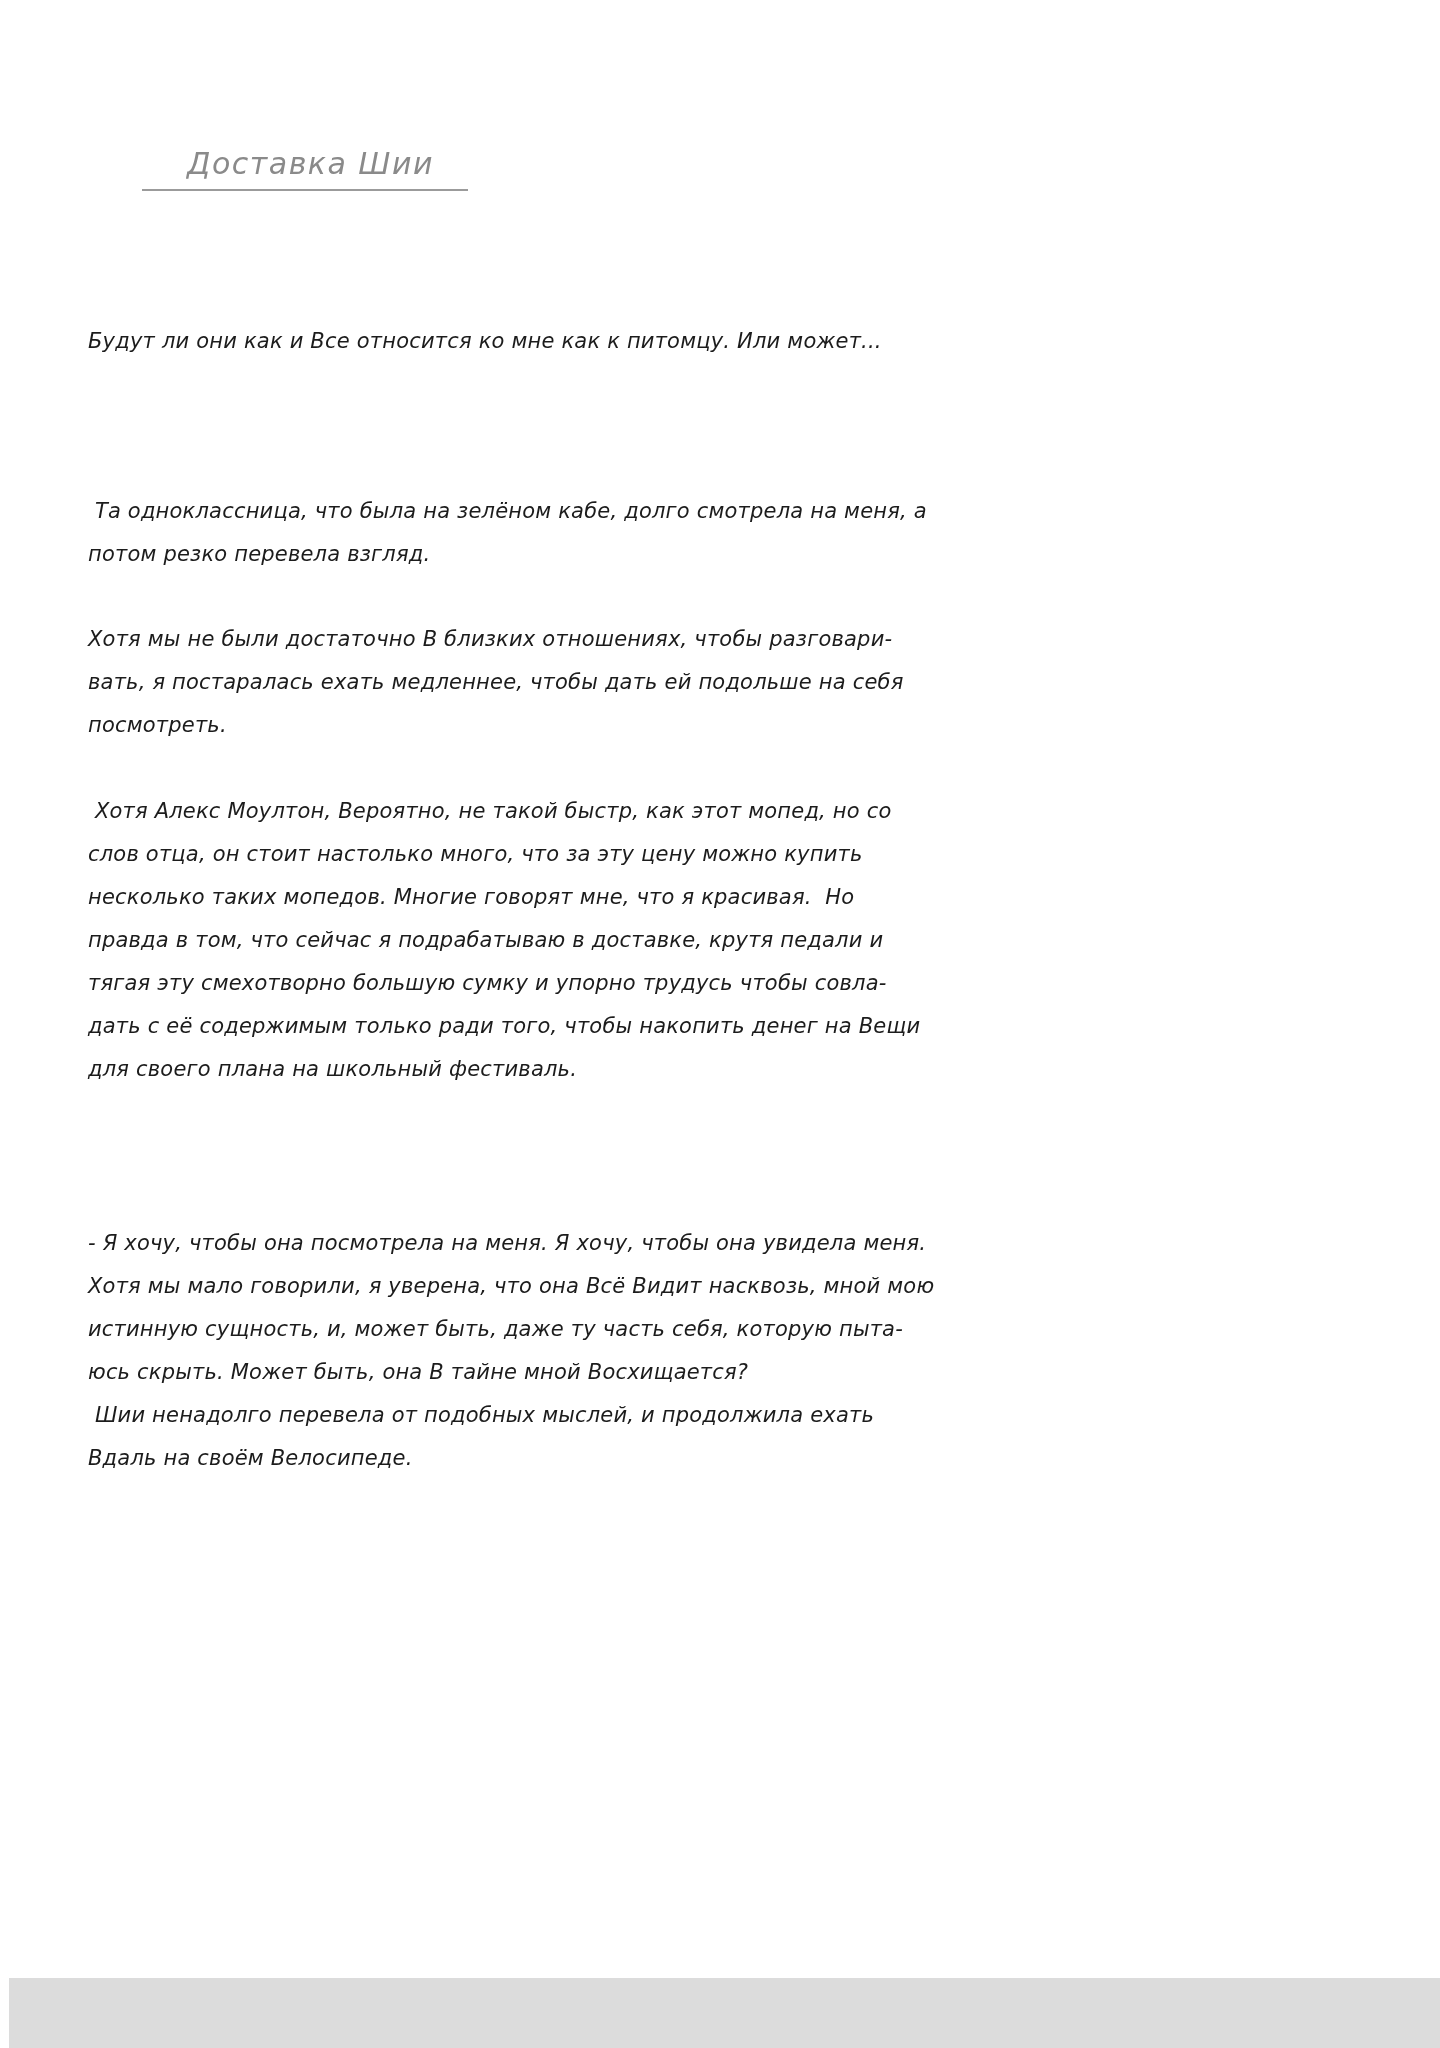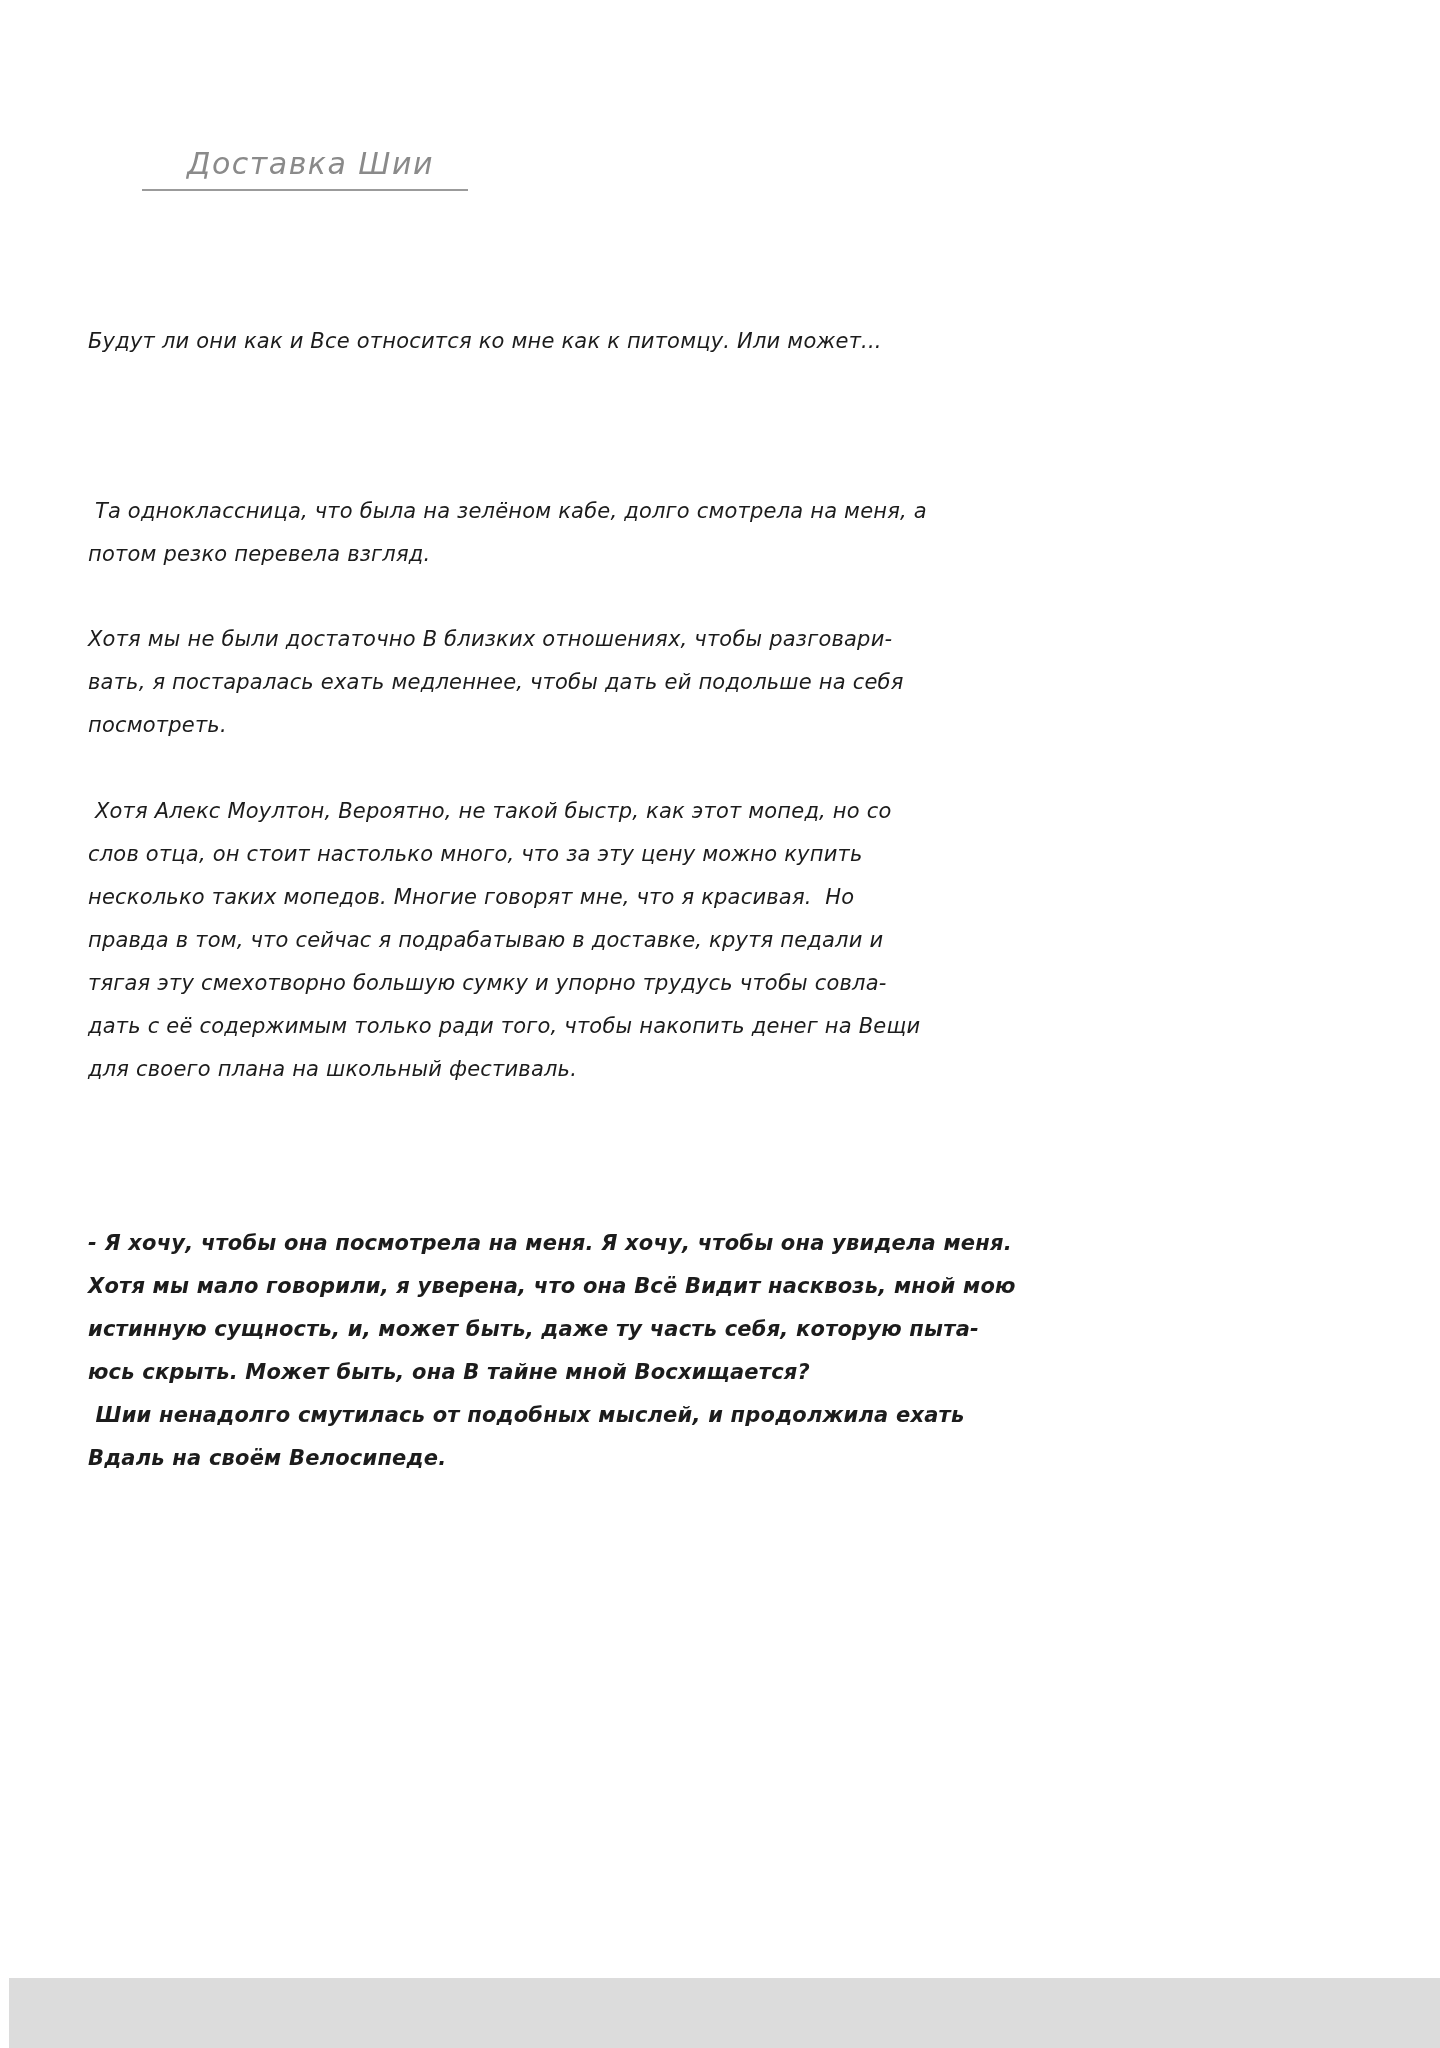--- a/index.html
+++ b/index.html
@@ -40,21 +40,21 @@
     width: 1330px;
     font-size: 21px;
     font-style: italic;
     color: #1c1c1c;
     letter-spacing: 0.2px;
   }
   .paragraph { margin: 0; }
   .para-2 { margin-top: 127px; }
   .para-3 { margin-top: 42px; }
   .para-4 { margin-top: 43px; }
-  .para-5 { margin-top: 131px; font-weight: bold; }
+  .para-5 { margin-top: 131px; }
   .line {
     white-space: pre;
     line-height: 43px;
     height: 43px;
   }
   .footer-bar {
     position: absolute;
     left: 0;
     top: 1978px;
     width: 1440px;
@@ -95,21 +95,21 @@
       <div class="line">тягая эту смехотворно большую сумку и упорно трудусь чтобы совла-</div>
       <div class="line">дать с её содержимым только ради того, чтобы накопить денег на Вещи</div>
       <div class="line">для своего плана на школьный фестиваль.</div>
     </div>
 
     <div class="paragraph para-5">
       <div class="line">- Я хочу, чтобы она посмотрела на меня. Я хочу, чтобы она увидела меня.</div>
       <div class="line">Хотя мы мало говорили, я уверена, что она Всё Видит насквозь, мной мою</div>
       <div class="line">истинную сущность, и, может быть, даже ту часть себя, которую пыта-</div>
       <div class="line">юсь скрыть. Может быть, она В тайне мной Восхищается?</div>
-      <div class="line"> Шии ненадолго смутилась от подобных мыслей, и продолжила ехать</div>
+      <div class="line"> Шии ненадолго перевела от подобных мыслей, и продолжила ехать</div>
       <div class="line">Вдаль на своём Велосипеде.</div>
     </div>
 
   </div>
 
   <div class="footer-bar"></div>
 
 </div>
 
 </body></html>

